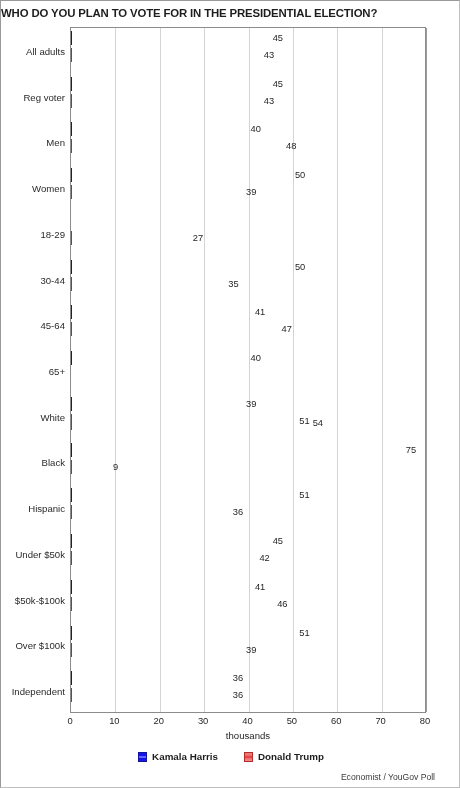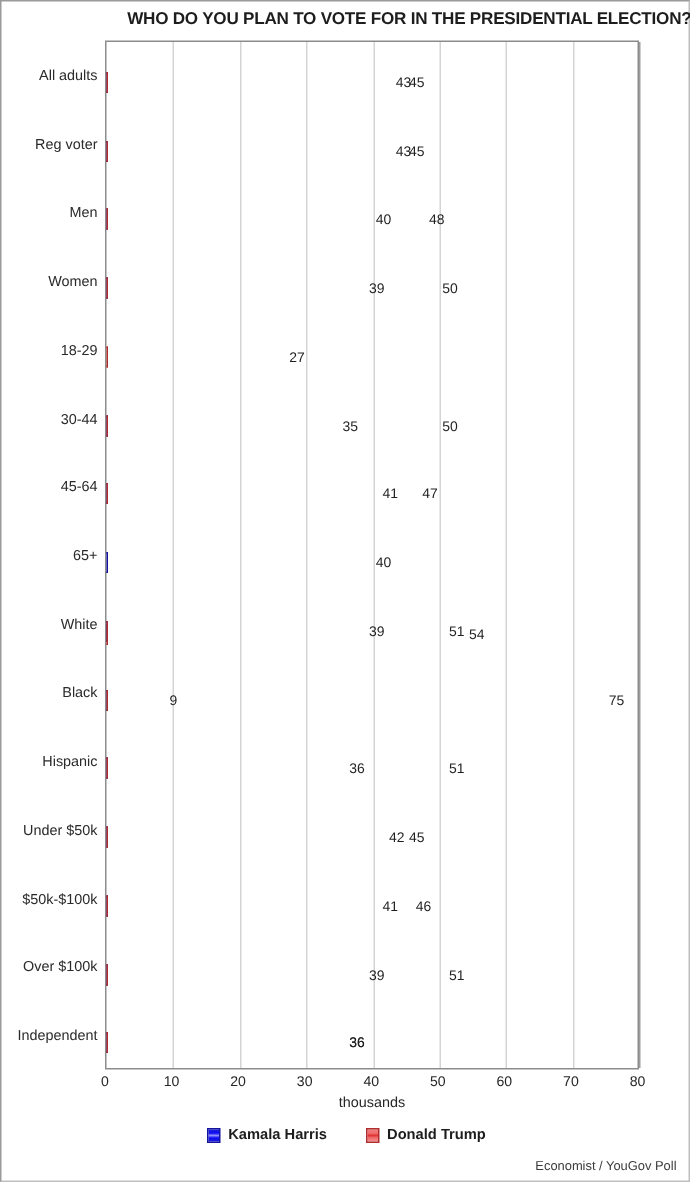--- a/index.html
+++ b/index.html
@@ -20,21 +20,21 @@
     background: #ffffff;
     border: 1px solid #bfbfbf;
     border-top-color: #9a9a9a;
     border-left-color: #9a9a9a;
   }
 
   
   #chart-title {
     position: absolute;
     top: 6px; left: 0; width: 460px;
-    text-align: right;
+    text-align: left;
     font-size: 11.4px;
     font-weight: bold;
     letter-spacing: -0.15px;
     color: #1d1d1d;
     white-space: nowrap;
   }
 
   
   #plot-frame {
     position: absolute;
@@ -73,21 +73,21 @@
     font-size: 9.6px;
     color: #2a2a2a;
     white-space: nowrap;
     text-align: right;
   }
   .bar-wrap {
     position: absolute;
     left: 0;
     height: 14px;
   }
-  .bar-wrap.blue { top: 20px; }
+  .bar-wrap.blue { top: 3px; }
   .bar-wrap.red  { top: 20px; text-align: right; }
 
   .bar {
     position: absolute;
     left: 0; top: 0; bottom: 0;
     border: 1px solid #3a3a3a;
     border-left: none;
   }
   .bar.blue {
     background: linear-gradient(to bottom,
@@ -167,21 +167,21 @@
   .legend-text {
     font-size: 9.8px;
     font-weight: bold;
     color: #1d1d1d;
     white-space: nowrap;
   }
 
   
   #source {
     position: absolute;
-    right: 8px; bottom: 5px;
+    right: 24px; bottom: 5px;
     font-size: 8.6px;
     color: #3b3b3b;
     white-space: nowrap;
   }
 </style>
 </head>
 <body>
 
 <div id="page">
 

